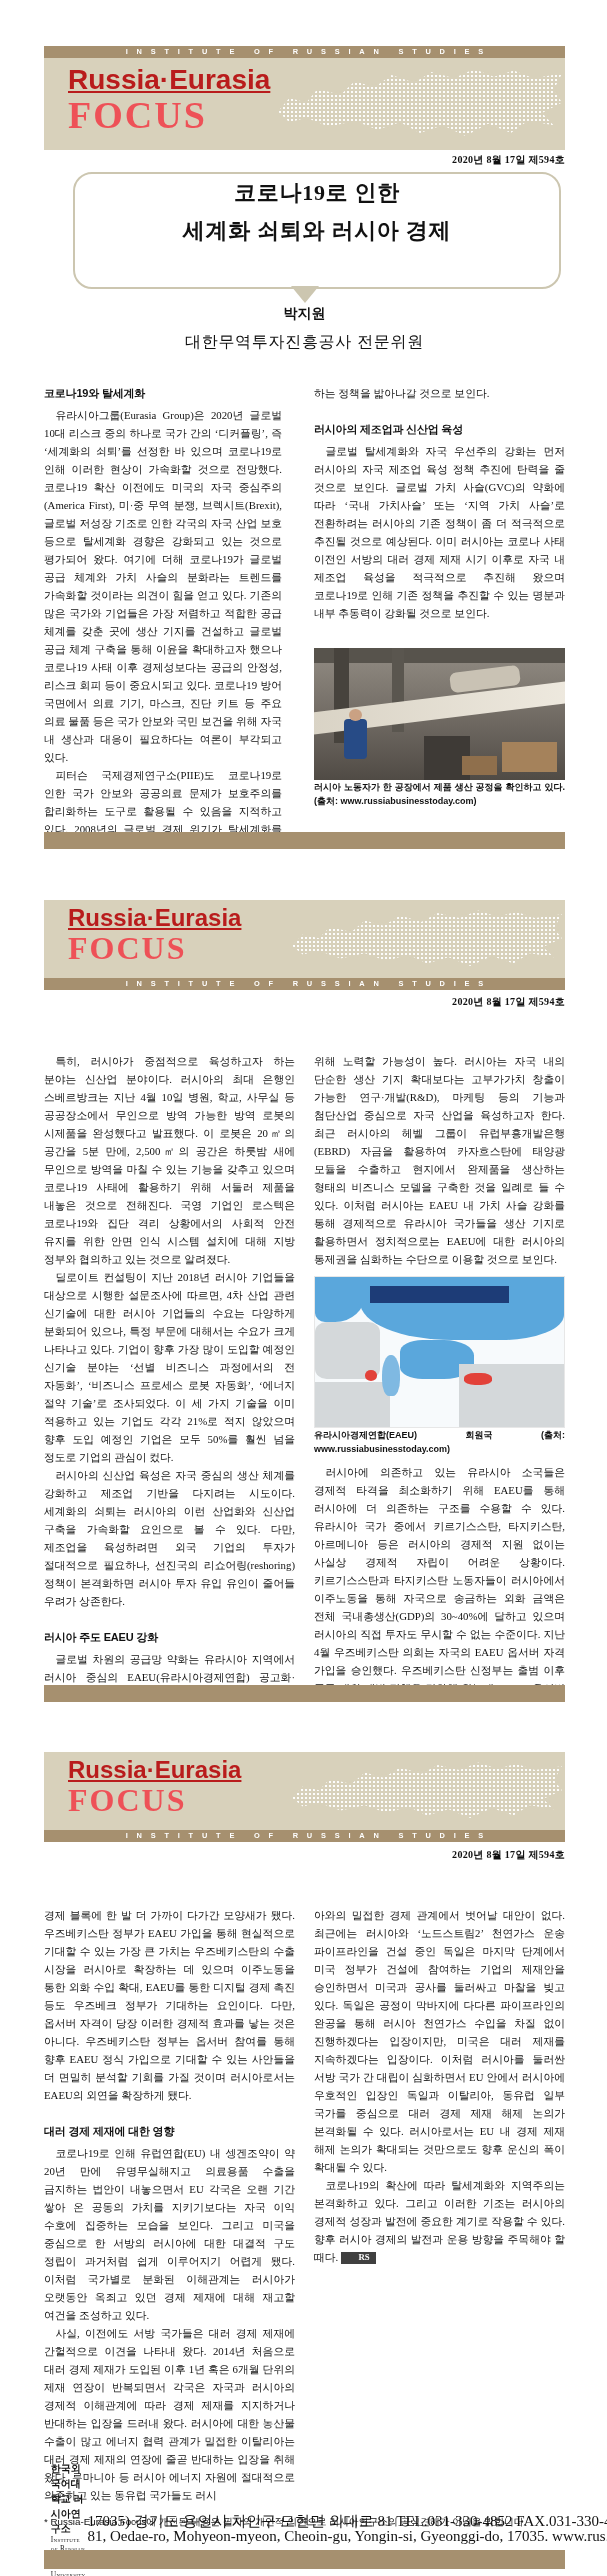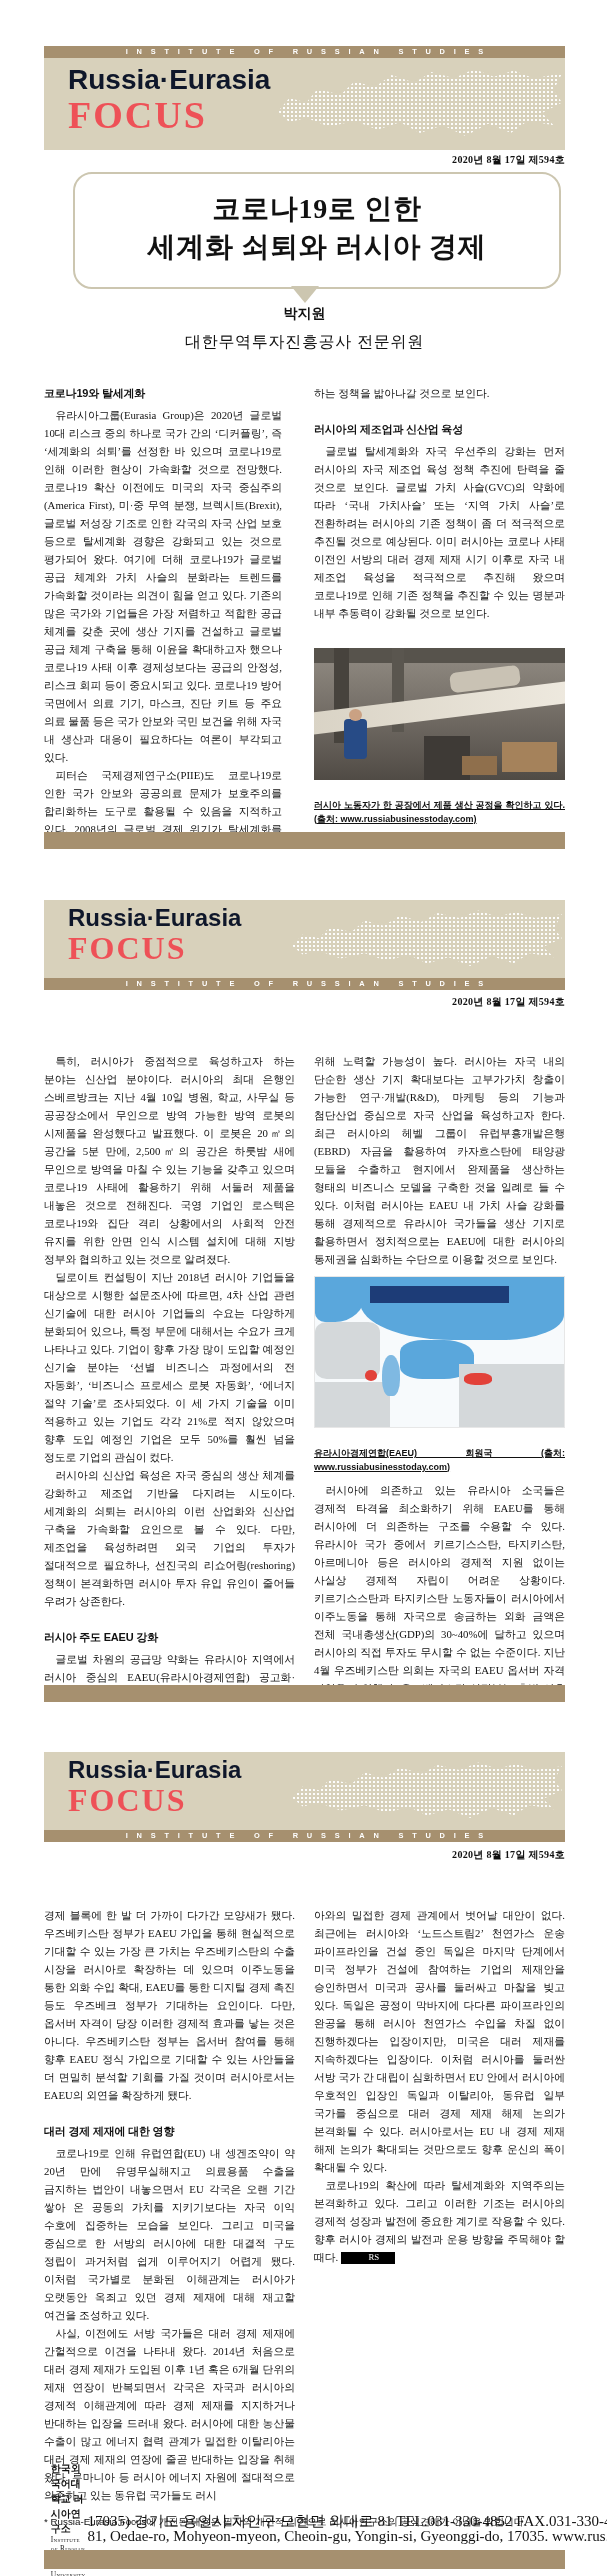--- a/index.html
+++ b/index.html
@@ -11,38 +11,38 @@
 
   
   .band{position:absolute;left:44px;width:521px;height:11.5px;background:#a6906f;display:flex;align-items:center;justify-content:center;overflow:hidden;}
   .band span{color:#fff;font-family:"Liberation Sans",sans-serif;font-size:7.4px;font-weight:bold;letter-spacing:8.8px;padding-left:8.8px;white-space:nowrap;}
   .hdrbg{position:absolute;left:44px;width:521px;background:#d8d1bb;}
   #p1 .band{top:0;}
   #p1 .hdrbg{top:11.5px;height:92px;}
   #p2 .hdrbg,#p3 .hdrbg{top:0;height:78px;}
   #p2 .band,#p3 .band{top:78px;}
   .logo{position:relative;padding:8px 0 0 24px;line-height:1;}
-  .logo .l1{font-family:"Liberation Sans",sans-serif;font-weight:bold;font-size:28px;color:#0f172a;letter-spacing:0;}
+  .logo .l1{font-family:"Liberation Sans",sans-serif;font-weight:bold;font-size:28px;color:#b91c1c;letter-spacing:0;text-decoration:underline;}
   .logo .l2{font-family:"Liberation Serif",serif;font-weight:bold;font-size:38px;color:#ee5157;letter-spacing:2px;margin-top:2.7px;}
   #p2 .logo,#p3 .logo{padding-top:6px;}
   #p2 .logo .l1,#p3 .logo .l1{font-size:24px;}
   #p2 .logo .l2,#p3 .logo .l2{font-size:32px;margin-top:2px;}
   .dotmap{position:absolute;right:46px;background-image:radial-gradient(circle,rgba(255,255,255,.95) 0.9px,rgba(255,255,255,0) 1.1px);background-size:4px 4px;
     clip-path:polygon(0 60%,4% 42%,10% 48%,14% 30%,22% 38%,27% 20%,34% 28%,40% 12%,48% 22%,54% 8%,62% 16%,69% 4%,76% 14%,83% 6%,90% 16%,100% 10%,97% 32%,100% 48%,93% 62%,97% 78%,88% 72%,82% 88%,74% 76%,66% 92%,58% 78%,50% 88%,43% 74%,35% 84%,27% 72%,18% 80%,10% 68%,4% 74%);}
   #p1 .dotmap{top:20px;width:284px;height:76px;}
   #p2 .dotmap,#p3 .dotmap{top:8px;width:270px;height:63px;}
 
   .issue{position:absolute;right:43px;font-weight:bold;font-size:10px;letter-spacing:0.3px;}
   #p1 .issue{top:107px;} #p2 .issue{top:95px;} #p3 .issue{top:96px;}
 
   
   .bubble{position:absolute;left:73px;top:126px;width:484px;height:113px;border:2px solid #ccc6b0;border-radius:19px;}
   .bubble:after{content:"";position:absolute;left:216px;bottom:-16px;width:0;height:0;
     border-left:14px solid transparent;border-right:14px solid transparent;border-top:17.6px solid #ccc6b0;}
-  .title{text-align:center;padding-top:16px;font-weight:bold;font-size:28px;line-height:38px;letter-spacing:0.7px;}
+  .title{text-align:center;font-weight:bold;font-size:22px;line-height:38px;letter-spacing:0.7px;}
   .author{position:absolute;left:44px;width:521px;top:259px;text-align:center;font-family:"Liberation Sans",sans-serif;font-weight:bold;font-size:14px;}
   .affil{position:absolute;left:44px;width:521px;top:286px;text-align:center;font-family:"Liberation Sans",sans-serif;font-size:16px;letter-spacing:0.7px;}
 
   
   .cols{position:absolute;left:44px;width:521px;display:flex;gap:19px;}
   #p1 .cols{top:338px;gap:32px;} #p2 .cols{top:152px;} #p3 .cols{top:154px;}
   .col{width:251px;}
   .col p{margin:0;font-size:10.8px;line-height:18px;text-align:justify;text-indent:11.5px;word-break:keep-all;}
   .col p.cont{text-indent:0;}
   .col h4{margin:0 0 4px 0;font-family:"Liberation Sans",sans-serif;font-size:11px;line-height:18px;letter-spacing:-0.2px;}
@@ -55,36 +55,36 @@
   .f-beam{left:0;top:0;width:100%;height:11%;background:#57534c;}
   .f-col1{left:8%;top:0;width:6%;height:72%;background:#474items340;background:#47433d;}
   .f-col2{left:31%;top:0;width:5%;height:64%;background:#5a564f;}
   .f-roll{left:54%;top:16%;width:28%;height:15%;background:#c9c2b4;border-radius:6.8px;transform:rotate(-7deg);}
   .f-conv{left:-6%;top:36%;width:118%;height:17%;background:linear-gradient(90deg,#d8d2c4,#f0ebe1);transform:rotate(-7deg);}
   .f-mach{left:44%;bottom:0;width:18%;height:33%;background:#3e3a36;}
   .f-crate{right:3%;bottom:6%;width:22%;height:23%;background:#a5825b;}
   .f-crate2{right:27%;bottom:4%;width:14%;height:14%;background:#8f6f4c;}
   .f-worker{left:12%;bottom:16%;width:9%;height:30%;background:#274b86;border-radius:4px;}
   .f-head{left:14%;bottom:45%;width:5%;height:9%;background:#caa183;border-radius:50%;}
-  .caption{margin-top:19px;font-family:"Liberation Sans",sans-serif;font-size:9px;font-weight:bold;line-height:13.5px;text-align:justify;text-decoration:underline;}
+  .caption{margin-top:1px;font-family:"Liberation Sans",sans-serif;font-size:9px;font-weight:bold;line-height:13.5px;text-align:justify;}
 
   .map{height:152px;margin-top:8px;background:#f7fafc;border:0.7px solid #e7e7e7;box-sizing:border-box;}
   .map div{position:absolute;}
   .m-scan{left:0;top:0;width:20%;height:30%;background:#5aa7dc;border-radius:0 0 60% 20%;}
   .m-ru{left:18%;top:0;width:82%;height:42%;background:#5aa7dc;border-radius:0 0 30% 45%/0 0 40% 60%;}
   .m-eu{left:0;top:30%;width:26%;height:38%;background:#d4d8da;border-radius:18%;}
   .m-kz{left:34%;top:42%;width:30%;height:26%;background:#5aa7dc;border-radius:30% 40% 40% 30%;}
   .m-cn{left:58%;top:58%;width:42%;height:42%;background:#d4d8da;}
   .m-tr{left:0;top:70%;width:30%;height:30%;background:#d4d8da;}
   .m-casp{left:27%;top:52%;width:7%;height:27%;background:#7fb9e2;border-radius:50% 50% 40% 40%;}
   .m-arm{left:20%;top:62%;width:5%;height:7%;background:#e2423a;border-radius:50%;}
   .m-kg{left:60%;top:64%;width:11%;height:8%;background:#e2423a;border-radius:40%;}
   .m-banner{left:22%;top:6%;width:56%;height:11%;background:#1d3c77;}
 
-  .endmark{display:inline-block;background:#000000;color:#fff;font-family:"Liberation Serif",serif;font-weight:normal;font-size:8.8px;line-height:11.5px;padding:0 16px;vertical-align:0.7px;}
+  .endmark{display:inline-block;background:#404040;color:#fff;font-family:"Liberation Serif",serif;font-weight:bold;font-size:8.8px;line-height:11.5px;padding:0 6px;vertical-align:0.7px;}
 
   
   .pbar{position:absolute;left:44px;width:521px;height:17px;bottom:0;background:#a6906f;}
   .foot{position:absolute;left:44px;width:521px;top:709px;display:flex;align-items:center;border-bottom:1.4px solid #555;padding-bottom:8px;box-sizing:border-box;}
   .orgkr{font-family:"Liberation Sans",sans-serif;font-weight:bold;font-size:10px;line-height:15px;}
   .orgen{font-family:"Liberation Serif",serif;font-size:7.4px;line-height:8.8px;letter-spacing:0.3px;color:#222;font-variant:small-caps;}
   .orgblock{margin-left:6.8px;}
   .addr{margin-left:2px;font-size:15px;line-height:15.5px;white-space:nowrap;}
   .notes{position:absolute;left:44px;width:521px;top:761px;font-family:"Liberation Sans",sans-serif;font-size:9.8px;line-height:17.6px;}
   .bbar{position:absolute;left:44px;width:521px;height:19px;bottom:7.4px;background:#a6906f;}

